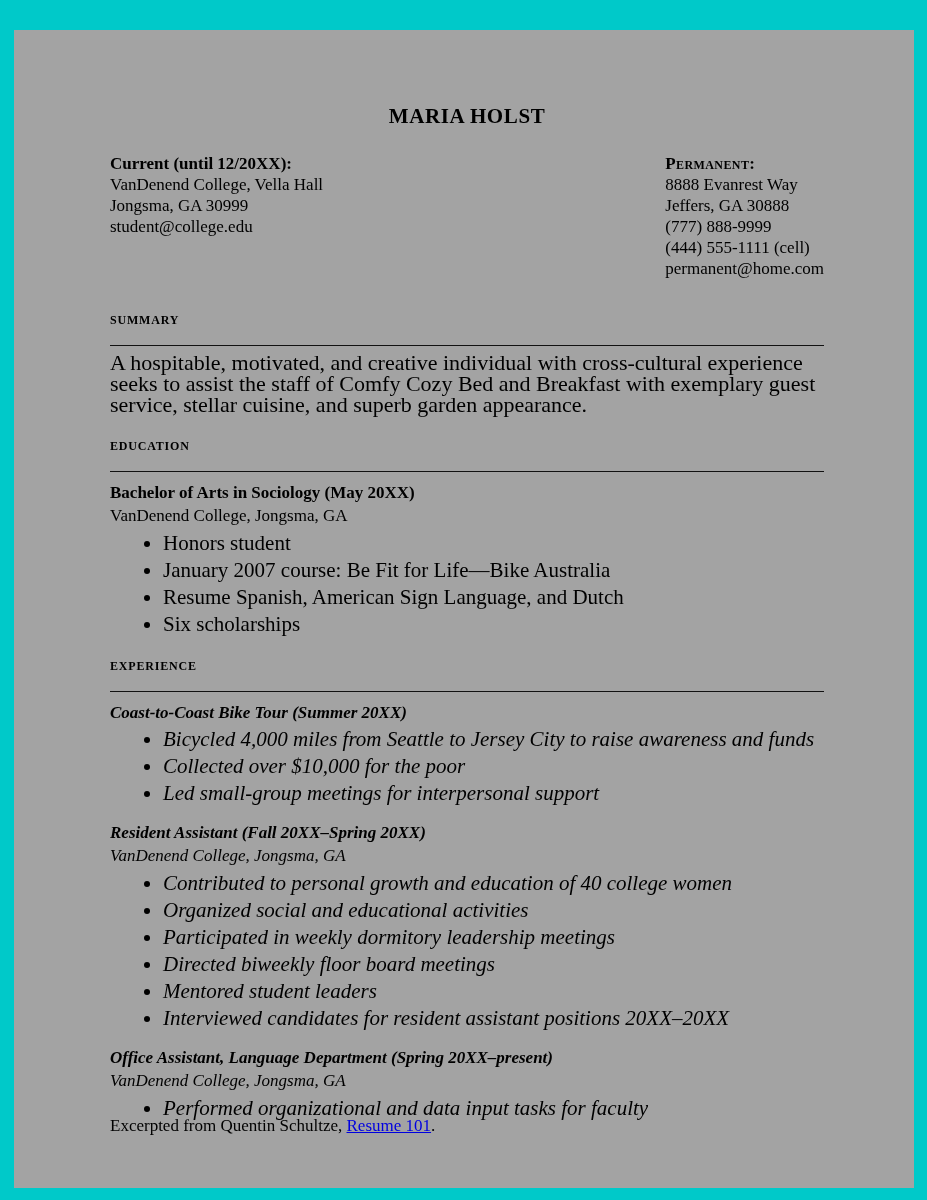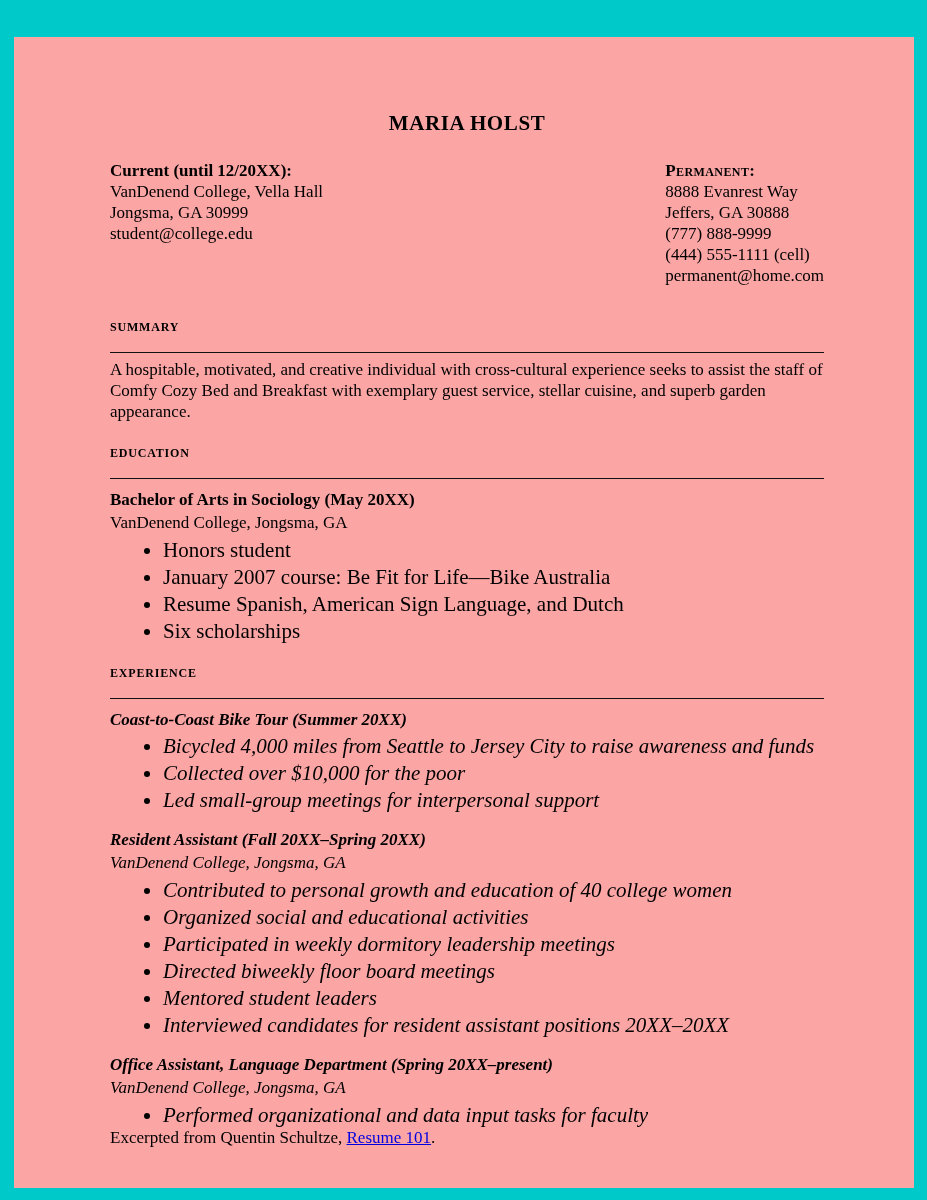--- a/index.html
+++ b/index.html
@@ -10,23 +10,22 @@
     background: #00c9c9;
     font-family: "Liberation Serif", "DejaVu Serif", serif;
     color: #000;
   }
   .page {
     position: absolute;
     top: 30px;
     left: 14px;
     right: 13px;
     bottom: 12px;
-    background: #fca5a5;
+    background: #a3a3a3;
     overflow: hidden;
-    margin-top: 7px;
   }
   .content {
     padding: 74px 90px 0 96px;
   }
   h1.name {
     margin: 0 0 24px 0;
     text-align: center;
     font-size: 21px;
     font-weight: bold;
     letter-spacing: 0.6px;
@@ -45,21 +44,21 @@
   h2.section-heading {
     margin: 0 0 6px 0;
     font-size: 12px;
     font-weight: bold;
     letter-spacing: 0.8px;
     padding-bottom: 17px;
     border-bottom: 1.5px solid #111;
   }
   p.body-text {
     margin: 6px 0 0 0;
-    font-size: 17px;
+    font-size: 22px;
     line-height: 21px;
   }
   h3.sub-heading {
     margin: 10px 0 0 0;
     font-size: 17px;
     font-weight: bold;
     line-height: 22px;
   }
   .org-line {
     font-size: 17px;
@@ -69,21 +68,21 @@
     margin: 5px 0 0 0;
     padding-left: 53px;
     font-size: 21px;
     line-height: 21px;
   }
   ul.bullets li { margin-bottom: 6px; }
   .job { margin-bottom: 18px; font-style: italic; }
   .footer {
     position: absolute;
     left: 96px;
-    bottom: 40px;
+    bottom: 52px;
     font-size: 17px;
   }
   a.link {
     color: #0000e0;
     text-decoration: underline;
     cursor: pointer;
   }
 </style>
 </head>
 <body>

